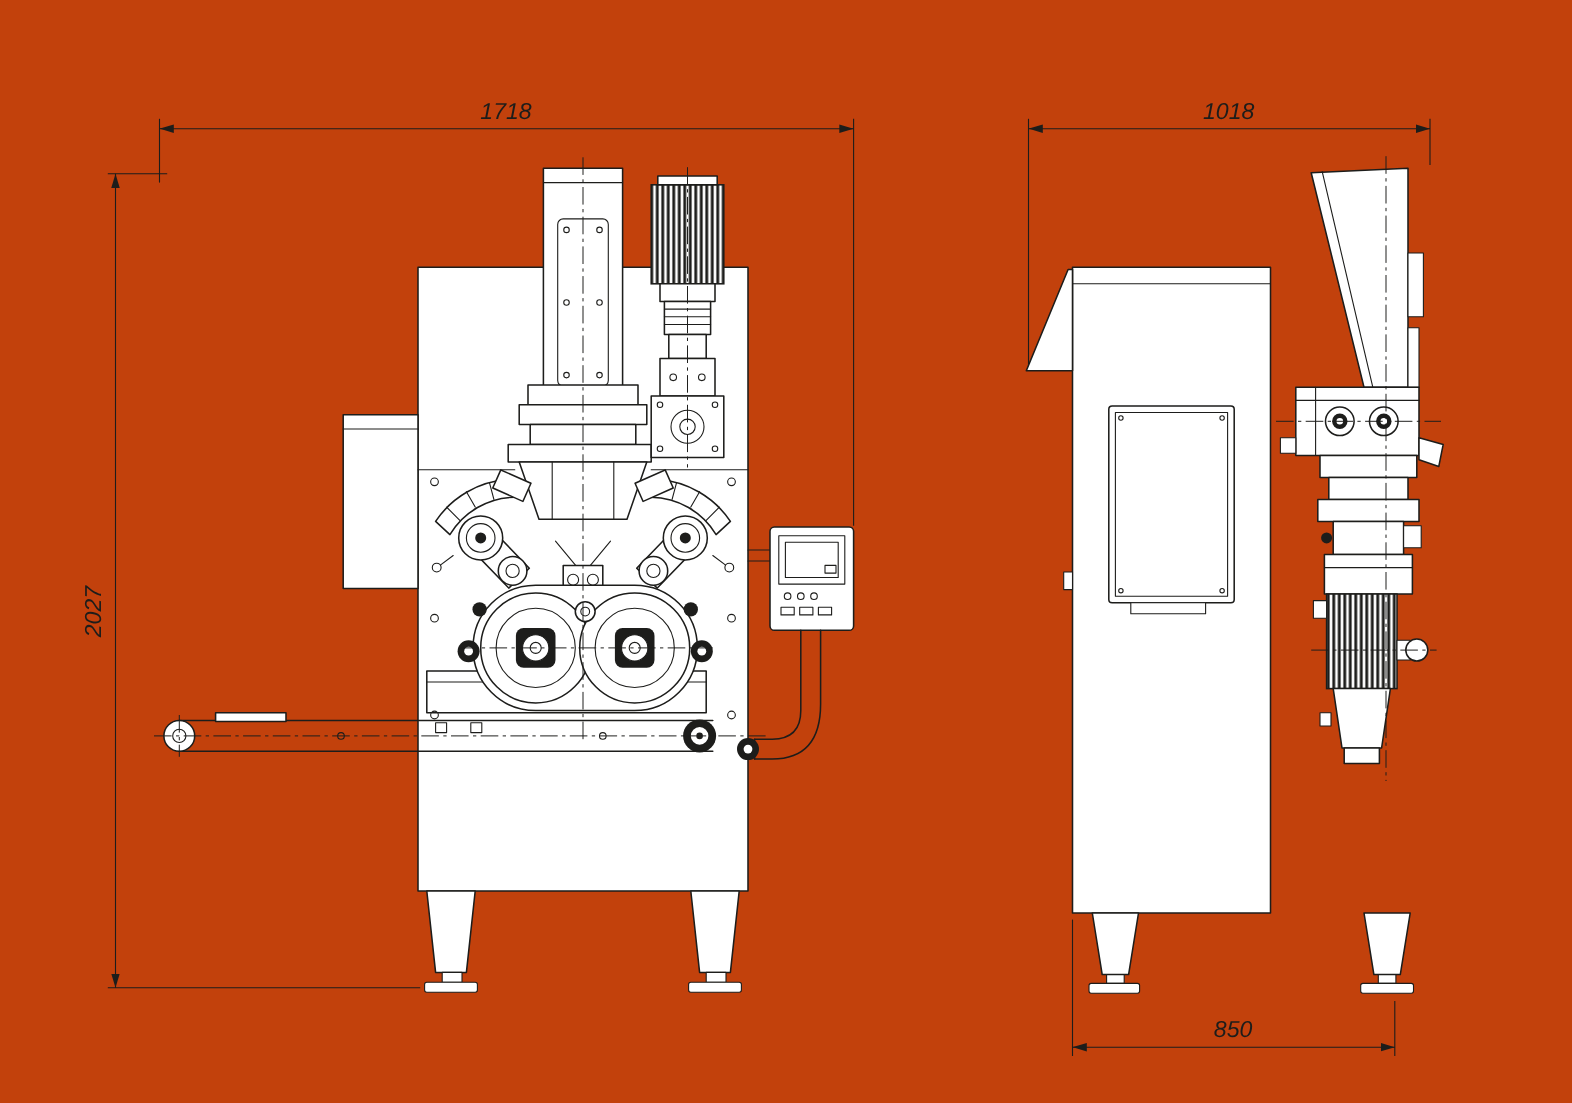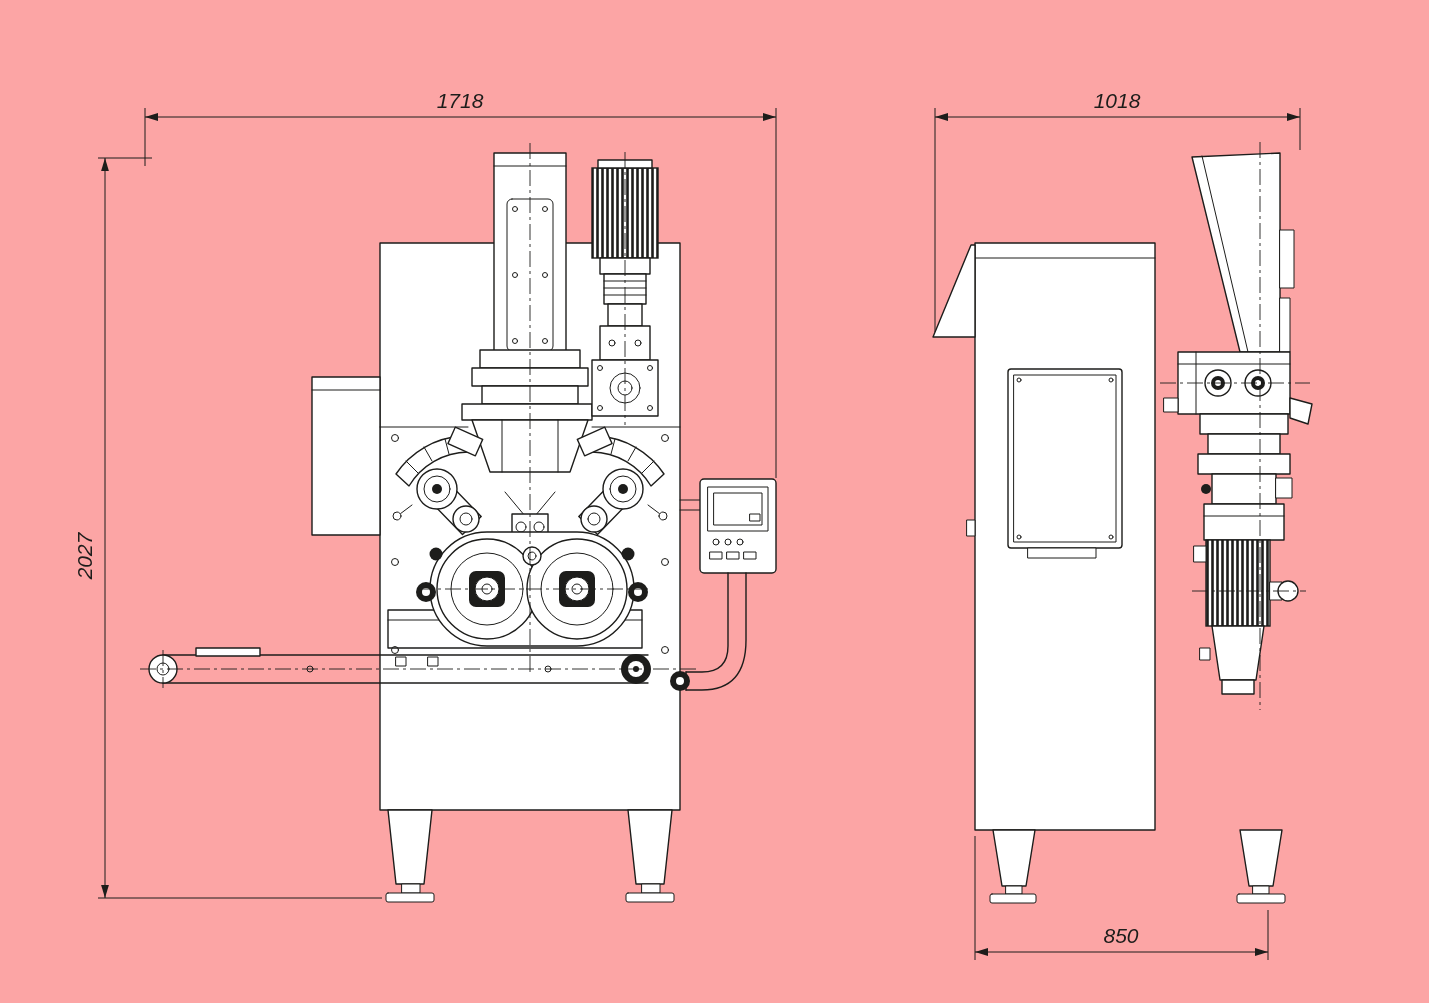--- a/index.html
+++ b/index.html
@@ -1,16 +1,16 @@
 <!DOCTYPE html>
 <html><head>
 <meta charset="utf-8">
 <style>
   html,body { margin:0; padding:0; background:#ffffff; }
-  .stage { width:1429px; height:1003px; background:#fca5a5; position:relative; overflow:hidden; }
+  .stage { width:1429px; height:1003px; background:#c2410c; position:relative; overflow:hidden; }
   svg { display:block; }
   .ln { fill:none; stroke:#1d1d1b; stroke-width:1.4; stroke-linejoin:round; stroke-linecap:round; }
   .th { stroke-width:1; }
   .w  { fill:#ffffff; }
   .k  { fill:#1d1d1b; stroke:none; }
   .dm { fill:none; stroke:#1d1d1b; stroke-width:1; }
   .cl { fill:none; stroke:#1d1d1b; stroke-width:0.9; stroke-dasharray:16 4 3 4; }
   .dt { font:italic 21px "Liberation Sans","DejaVu Sans",sans-serif; fill:#1d1d1b; }
 </style>
 </head>

